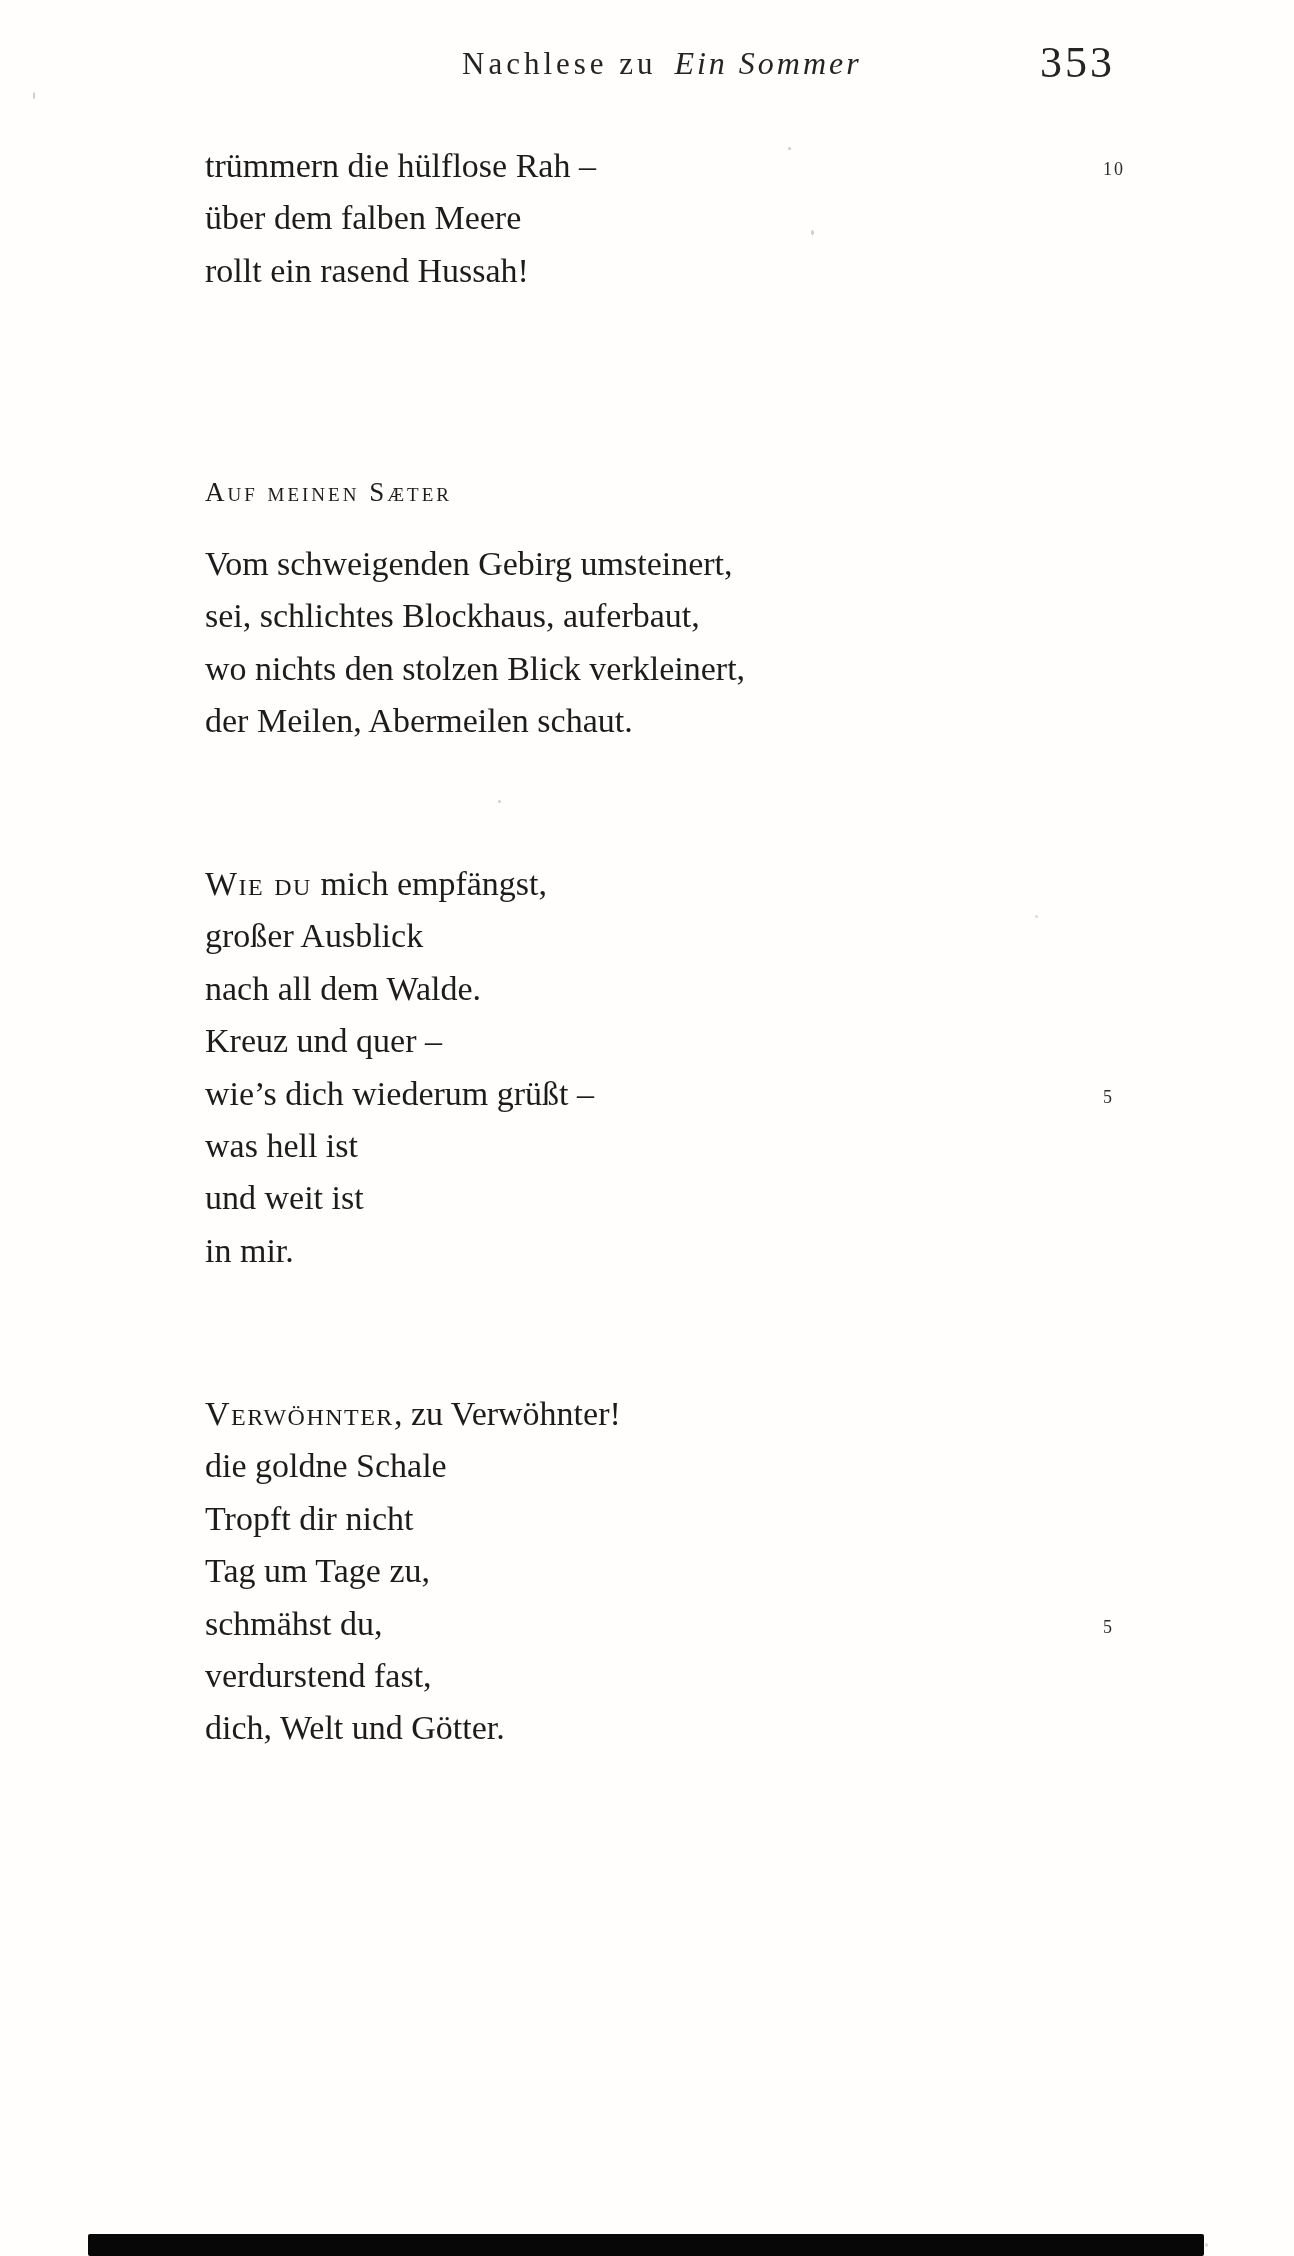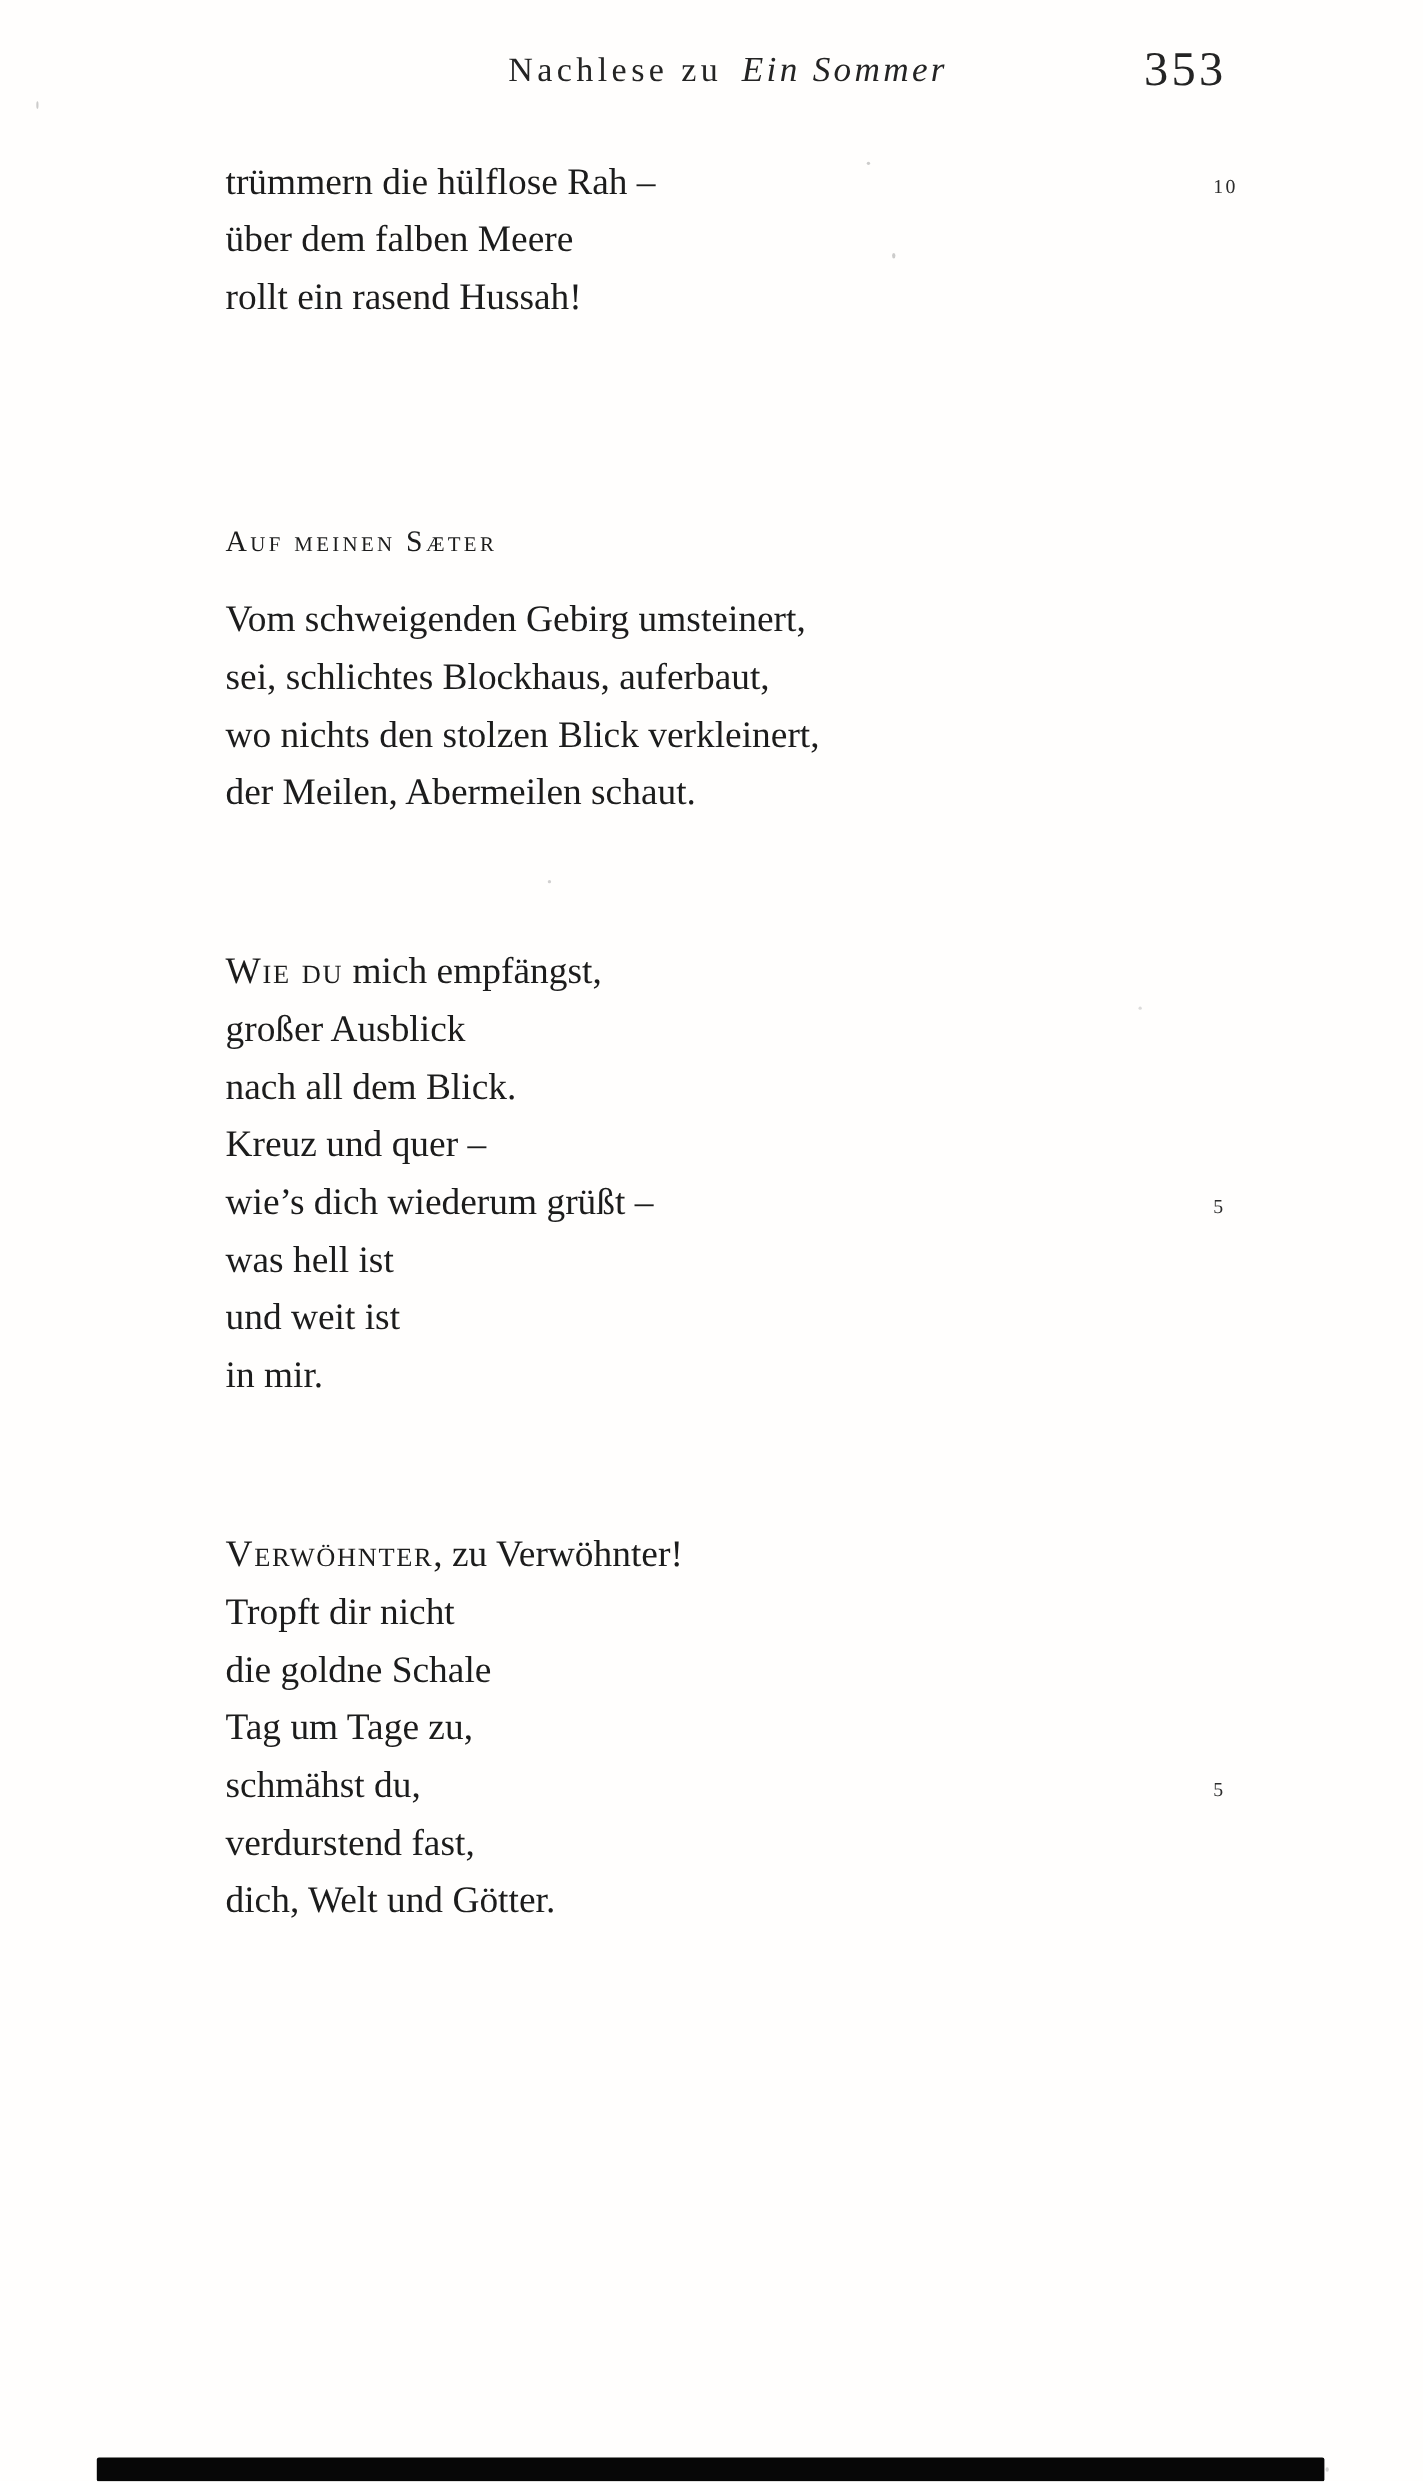--- a/index.html
+++ b/index.html
@@ -74,32 +74,32 @@
   <section class="stanza" style="top:538px">
       <div class="pline"><span>Vom schweigenden Gebirg umsteinert,</span></div>
       <div class="pline"><span>sei, schlichtes Blockhaus, auferbaut,</span></div>
       <div class="pline"><span>wo nichts den stolzen Blick verkleinert,</span></div>
       <div class="pline"><span>der Meilen, Abermeilen schaut.</span></div>
     </section>
 
   <section class="stanza" style="top:858px">
       <div class="pline"><span class="sc">Wie du</span><span> mich empfängst,</span></div>
       <div class="pline"><span>großer Ausblick</span></div>
-      <div class="pline"><span>nach all dem Blick.</span></div>
+      <div class="pline"><span>nach all dem Walde.</span></div>
       <div class="pline"><span>Kreuz und quer –</span></div>
       <div class="pline"><span>wie’s dich wiederum grüßt –</span><span class="lnum">5</span></div>
       <div class="pline"><span>was hell ist</span></div>
       <div class="pline"><span>und weit ist</span></div>
       <div class="pline"><span>in mir.</span></div>
     </section>
 
   <section class="stanza" style="top:1388px">
       <div class="pline"><span class="sc">Verwöhnter</span><span>, zu Verwöhnter!</span></div>
+      <div class="pline"><span>die goldne Schale</span></div>
       <div class="pline"><span>Tropft dir nicht</span></div>
-      <div class="pline"><span>die goldne Schale</span></div>
       <div class="pline"><span>Tag um Tage zu,</span></div>
       <div class="pline"><span>schmähst du,</span><span class="lnum">5</span></div>
       <div class="pline"><span>verdurstend fast,</span></div>
       <div class="pline"><span>dich, Welt und Götter.</span></div>
     </section>
 
   <div class="speck" style="left:33px;top:92px;width:2px;height:7px;opacity:.5"></div>
   <div class="speck" style="left:788px;top:147px;width:3px;height:3px;opacity:.5"></div>
   <div class="speck" style="left:811px;top:230px;width:3px;height:5px;opacity:.5"></div>
   <div class="speck" style="left:498px;top:800px;width:3px;height:3px;opacity:.45"></div>

